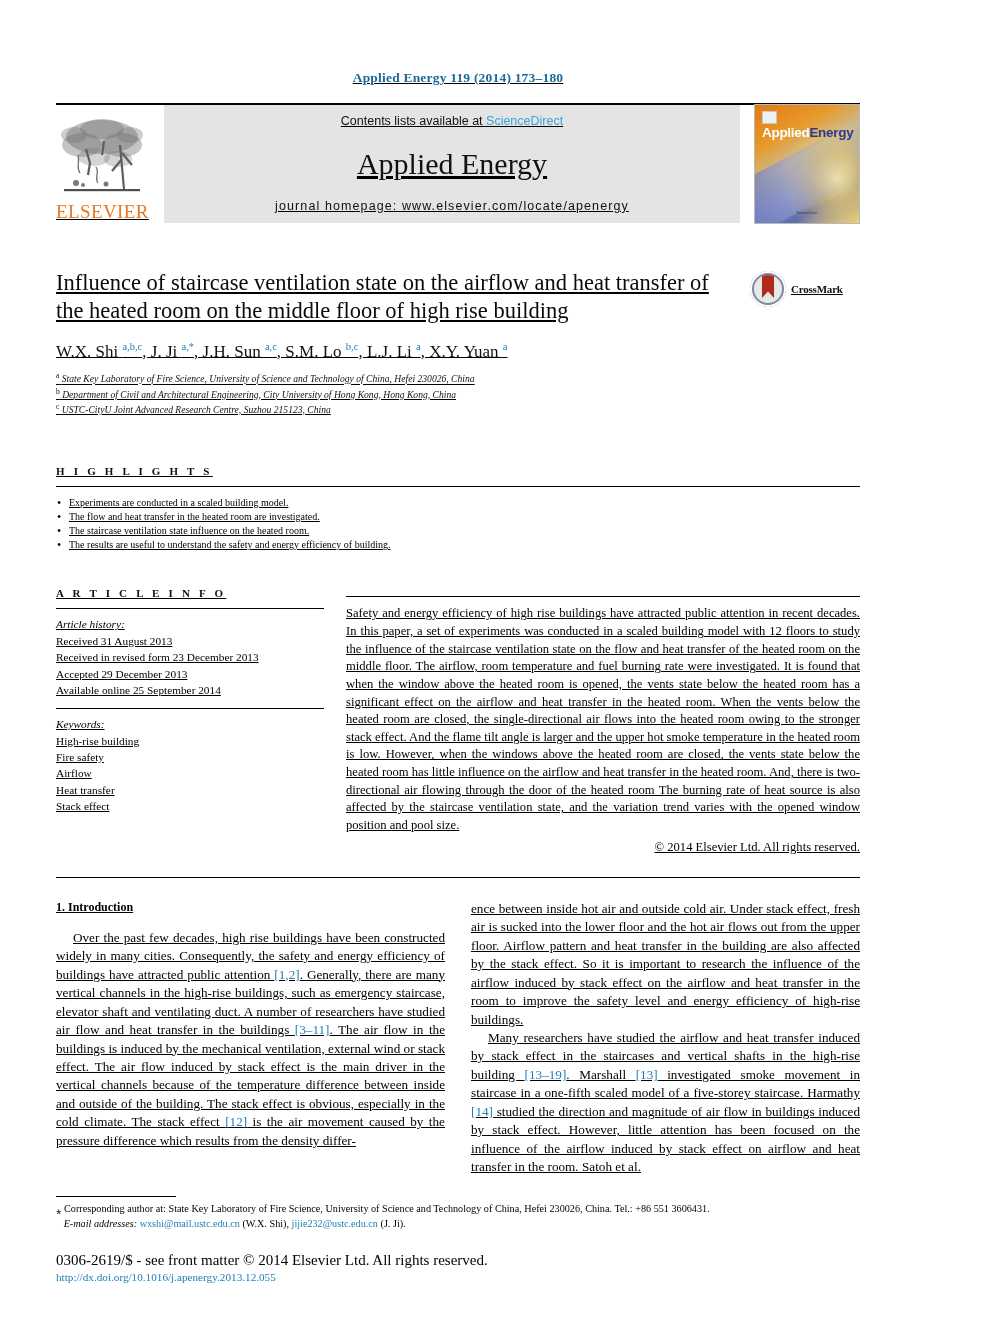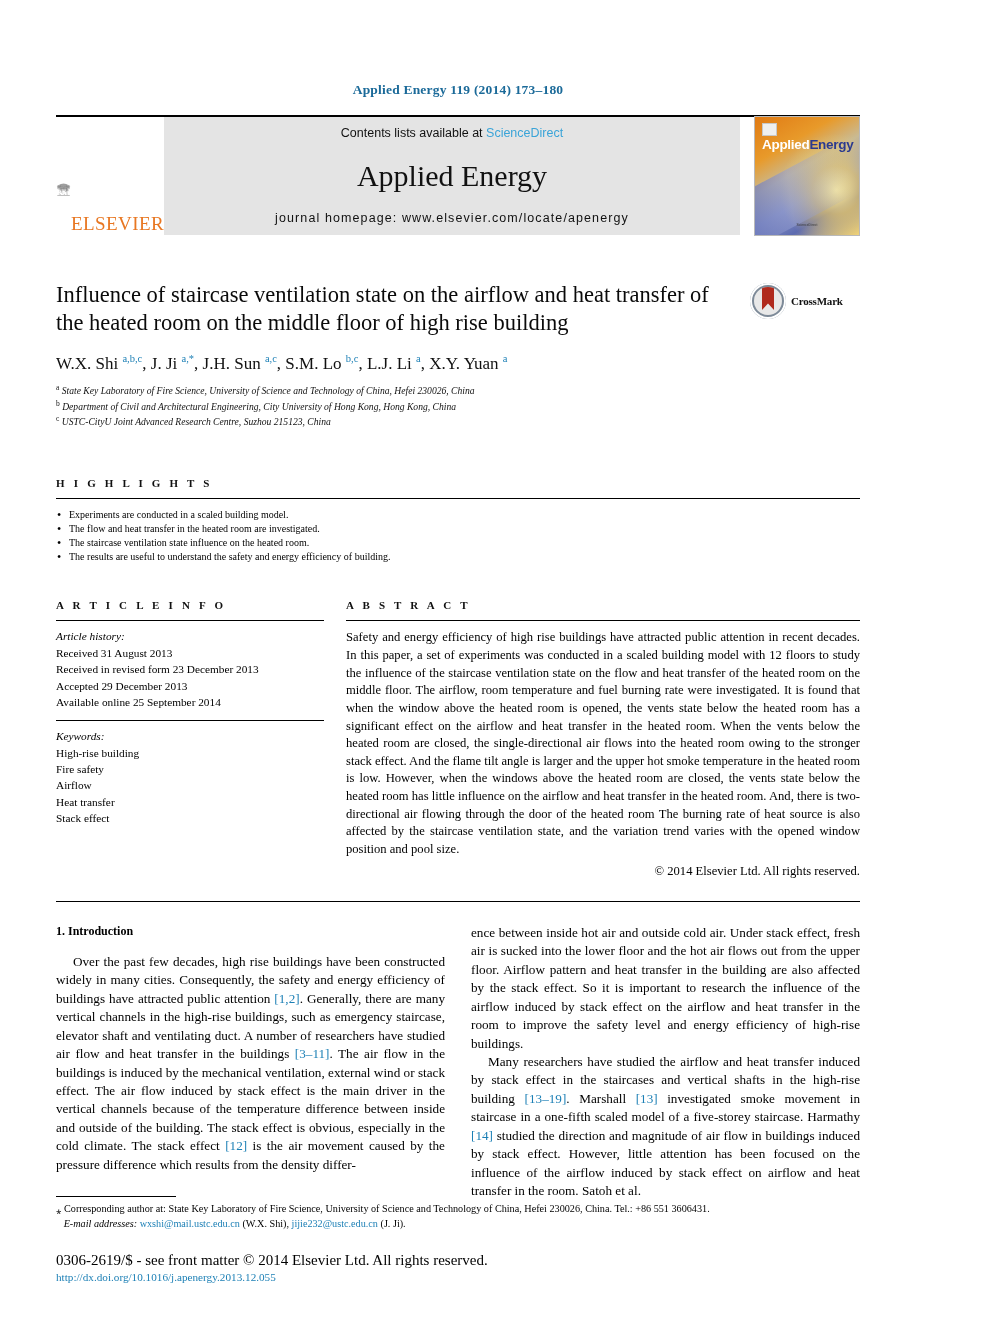--- a/index.html
+++ b/index.html
@@ -13,21 +13,22 @@
     font-family: "Liberation Serif", serif;
     color: #000000;
     position: relative;
     overflow: hidden;
   }
   .page {
     position: relative;
     width: 916px;
     height: 1323px;
     box-sizing: border-box;
-    padding: 12px 56px;
+    padding: 0 56px;
+    text-decoration: underline;
   }
 
   
   .running-head {
     text-align: center;
     color: #1b6a99;
     font-family: "Liberation Serif", serif;
     font-weight: bold;
     font-size: 13.5px;
     padding-top: 70px;
@@ -39,22 +40,22 @@
     margin-top: 17px;
     border-top: 2px solid #000;
     display: flex;
     align-items: stretch;
     height: 118px;
   }
   .elsevier-block {
     width: 108px;
     flex: 0 0 108px;
     display: flex;
-    flex-direction: row;
-    align-items: flex-end;
+    flex-direction: column;
+    align-items: flex-start;
     justify-content: flex-end;
     padding-bottom: 2px;
     background: #fff;
   }
   .tree-svg { display:block; }
   .elsevier-word {
     font-family: "Liberation Serif", serif;
     color: #E87722;
     font-size: 19px;
     letter-spacing: 0.4px;
@@ -434,21 +435,20 @@
         <div class="lbl">Keywords:</div>
         <div>High-rise building</div>
         <div>Fire safety</div>
         <div>Airflow</div>
         <div>Heat transfer</div>
         <div>Stack effect</div>
       </div>
     </div>
 
     <div class="col-abs">
-      <div class="sec-head">A B S T R A C T</div>
       <div class="rule abs-rule"></div>
       <div class="abstract-text">Safety and energy efficiency of high rise buildings have attracted public attention in recent decades. In this paper, a set of experiments was conducted in a scaled building model with 12 floors to study the influence of the staircase ventilation state on the flow and heat transfer of the heated room on the middle floor. The airflow, room temperature and fuel burning rate were investigated. It is found that when the window above the heated room is opened, the vents state below the heated room has a significant effect on the airflow and heat transfer in the heated room. When the vents below the heated room are closed, the single-directional air flows into the heated room owing to the stronger stack effect. And the flame tilt angle is larger and the upper hot smoke temperature in the heated room is low. However, when the windows above the heated room are closed, the vents state below the heated room has little influence on the airflow and heat transfer in the heated room. And, there is two-directional air flowing through the door of the heated room The burning rate of heat source is also affected by the staircase ventilation state, and the variation trend varies with the opened window position and pool size.</div>
       <div class="copyright">© 2014 Elsevier Ltd. All rights reserved.</div>
     </div>
   </div>
 
   <div class="body-rule"></div>
 
   <div class="body-cols">
     <div class="bcol">

